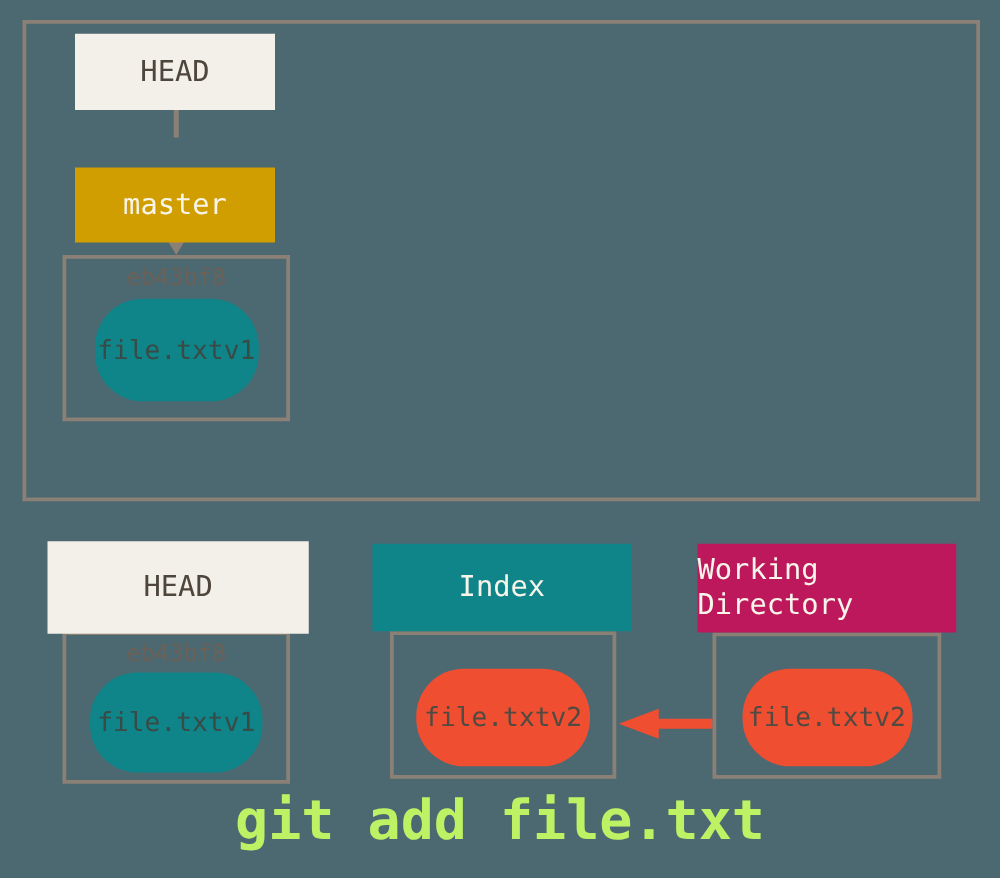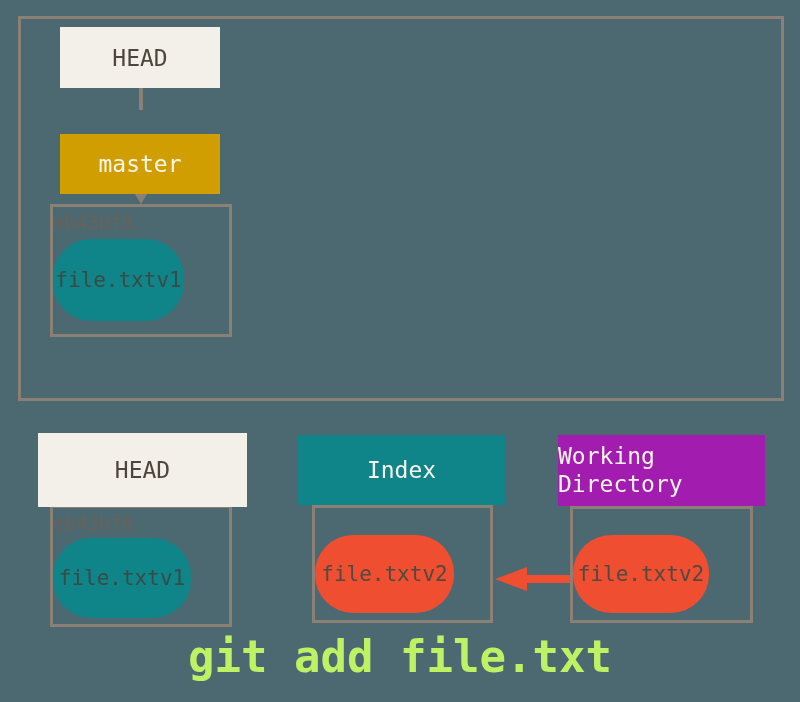--- a/index.html
+++ b/index.html
@@ -18,39 +18,39 @@
     left:30px; top:369px; font-size:22px; color:#47433b; letter-spacing:1px;
   }
   
   .hdr {
     display:flex; align-items:center; justify-content:center; 
     box-sizing:border-box; z-index:2;
   }
   .cream { background:#f2f0e8; color:#4e463c; }
   .gold  { background:#d09e00; color:#f7f4ea; }
   .teal-bg { background:#0f8589; color:#f7f4ea; }
-  .red-bg  { background:#a21caf; color:#f7f4ea; }
+  .red-bg  { background:#be185d; color:#f7f4ea; }
   .hdr-top    { left:60px;  top:27px;  width:160px; height:61px; font-size:23px; }
   .hdr-master { left:60px;  top:110px; width:160px; height:60px; font-size:23px;margin-top:24px; }
   .hdr-head2  { left:38px;  top:433px; width:209px; height:74px; font-size:23px; }
   .hdr-index  { left:298px; top:435px; width:207px; height:70px; font-size:23px; }
   .hdr-wd     { left:558px; top:435px; width:207px; height:71px; font-size:23px; line-height:1.2; }
   
   .conn-v { width:4px; background:#8b8076; }
   .conn1 { left:139px; top:88px;  height:22px; }
   .conn2 { left:139px; top:170px; height:20px; }
   .arrow-down {
     left:132px; top:189px; width:0; height:0;
     border-left:9px solid transparent; border-right:9px solid transparent;
     border-top:15px solid #8b8076;
   }
   
   .commit-box {
     border:3px solid #8b8076; box-sizing:border-box; z-index:1;
-    display:flex; flex-direction:column; align-items:flex-start;
+    display:flex; flex-direction:column; align-items:center;
   }
   .cb-top   { left:50px;  top:204px; width:182px; height:133px; padding-top:4px; }
   .cb-head2 { left:50px;  top:505px; width:182px; height:122px; padding-top:4px; }
   .cb-index { left:312px; top:505px; width:181px; height:118px; }
   .cb-wd    { left:570px; top:506px; width:183px; height:117px; }
   .hash { font-size:19px; color:#6b6157; line-height:22px; }
   
   .blob {
     border-radius:38px; display:flex; flex-direction:row;
     align-items:center; justify-content:center; text-align:center;

